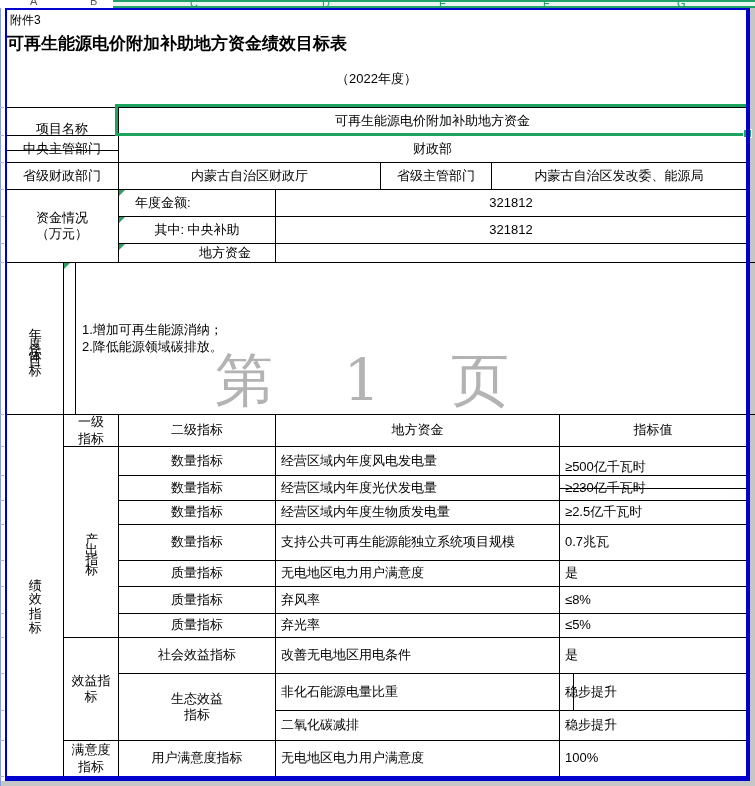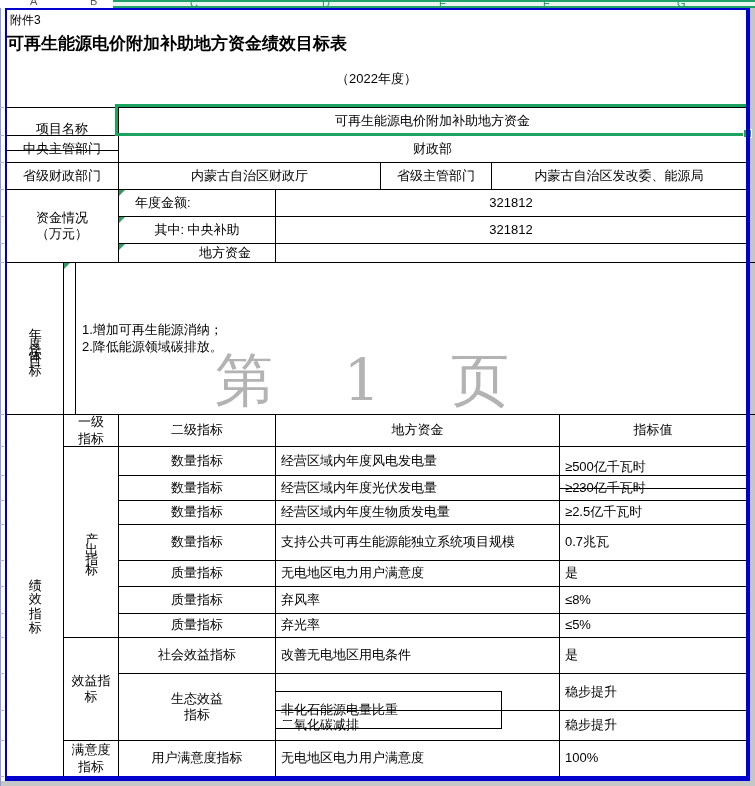--- a/index.html
+++ b/index.html
@@ -124,21 +124,21 @@
   <div class="cell" style="left:118px;top:740px;width:158px;height:37px;">用户满意度指标</div>
 
   <div class="cell left" style="left:275px;top:446px;width:285px;height:30px;">经营区域内年度风电发电量</div>
   <div class="cell left" style="left:275px;top:475px;width:285px;height:26px;">经营区域内年度光伏发电量</div>
   <div class="cell left" style="left:275px;top:500px;width:285px;height:25px;">经营区域内年度生物质发电量</div>
   <div class="cell left" style="left:275px;top:524px;width:285px;height:37px;">支持公共可再生能源能独立系统项目规模</div>
   <div class="cell left" style="left:275px;top:560px;width:285px;height:27px;">无电地区电力用户满意度</div>
   <div class="cell left" style="left:275px;top:586px;width:285px;height:28px;">弃风率</div>
   <div class="cell left" style="left:275px;top:613px;width:285px;height:25px;">弃光率</div>
   <div class="cell left" style="left:275px;top:637px;width:285px;height:37px;">改善无电地区用电条件</div>
-  <div class="cell left" style="left:275px;top:673px;width:227px;height:38px;margin-top:18px;">非化石能源电量比重</div>
+  <div class="cell left" style="left:275px;top:673px;width:299px;height:38px;">非化石能源电量比重</div>
   <div class="cell left" style="left:275px;top:710px;width:285px;height:31px;">二氧化碳减排</div>
   <div class="cell left" style="left:275px;top:740px;width:285px;height:37px;">无电地区电力用户满意度</div>
 
   <div class="cell left" style="left:559px;top:446px;width:188px;height:43px;">≥500亿千瓦时</div>
   <div class="cell left" style="left:559px;top:475px;width:188px;height:26px;">≥230亿千瓦时</div>
   <div class="cell left" style="left:559px;top:500px;width:188px;height:25px;">≥2.5亿千瓦时</div>
   <div class="cell left" style="left:559px;top:524px;width:188px;height:37px;">0.7兆瓦</div>
   <div class="cell left" style="left:559px;top:560px;width:188px;height:27px;">是</div>
   <div class="cell left" style="left:559px;top:586px;width:188px;height:28px;">≤8%</div>
   <div class="cell left" style="left:559px;top:613px;width:188px;height:25px;">≤5%</div>

